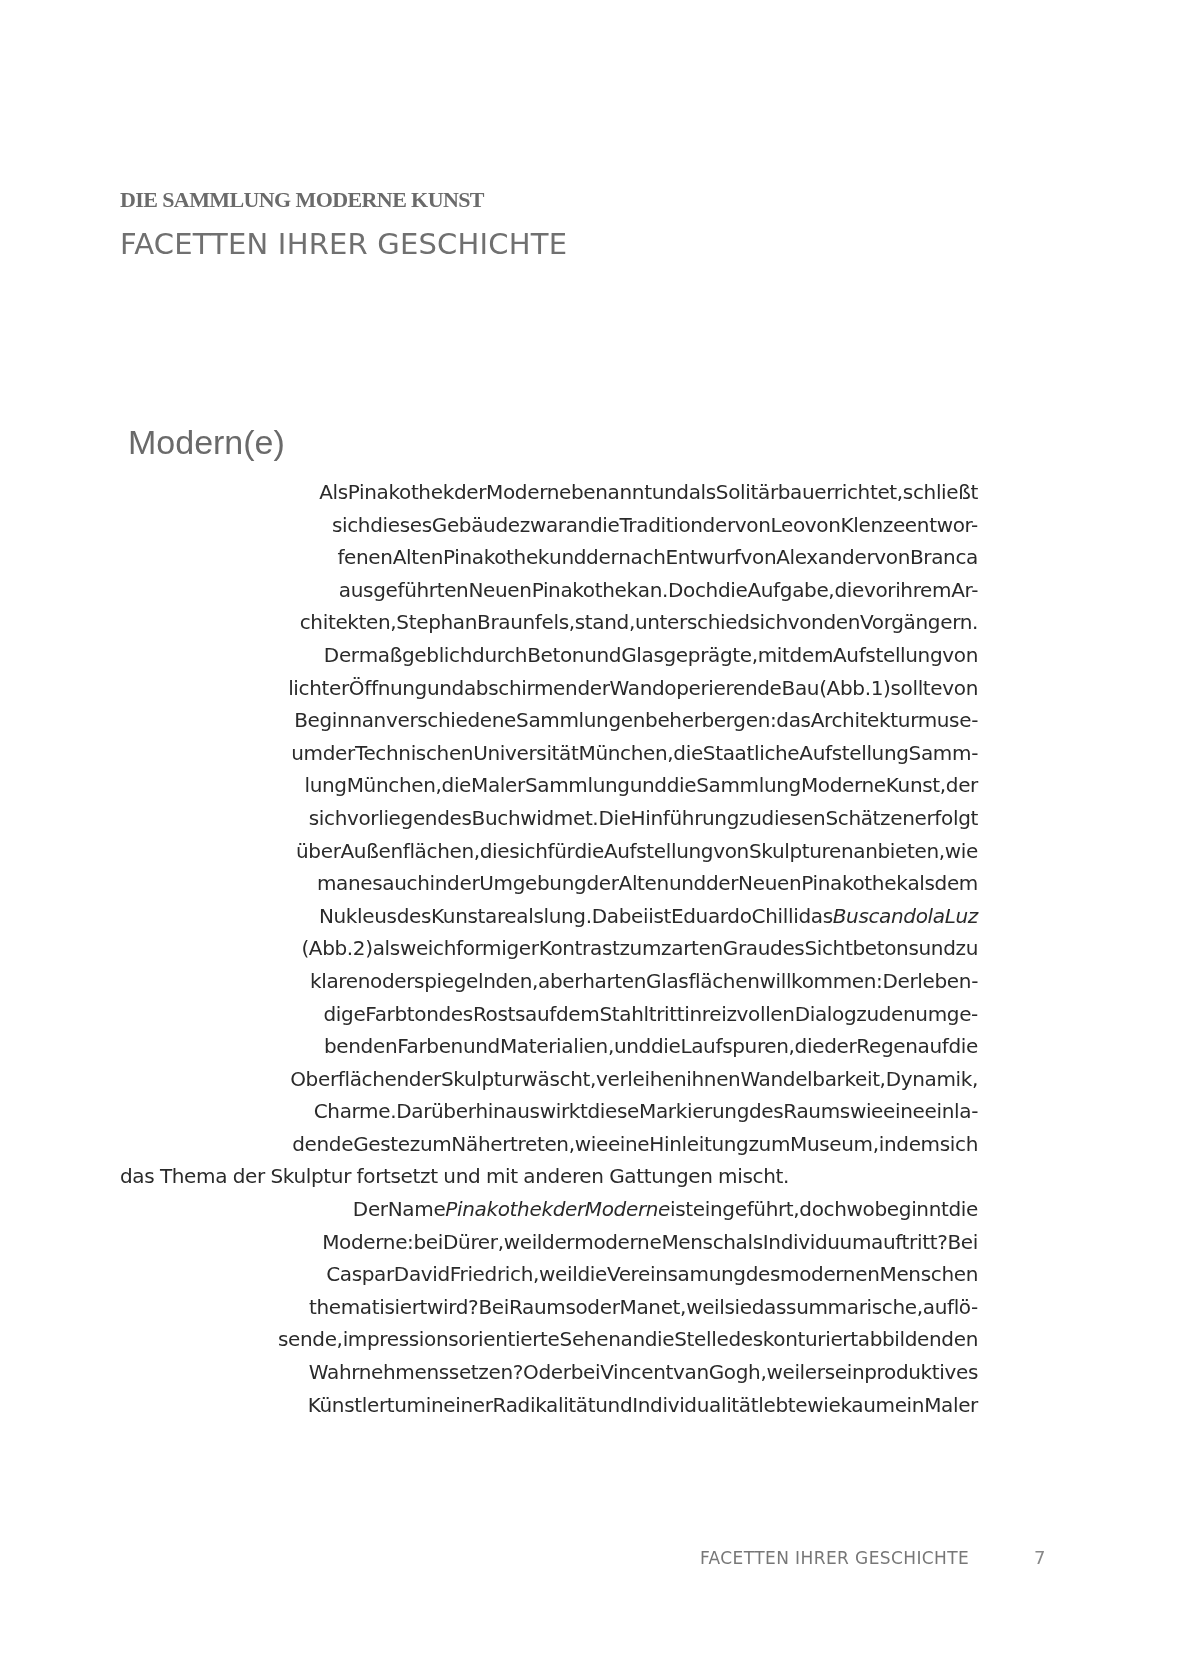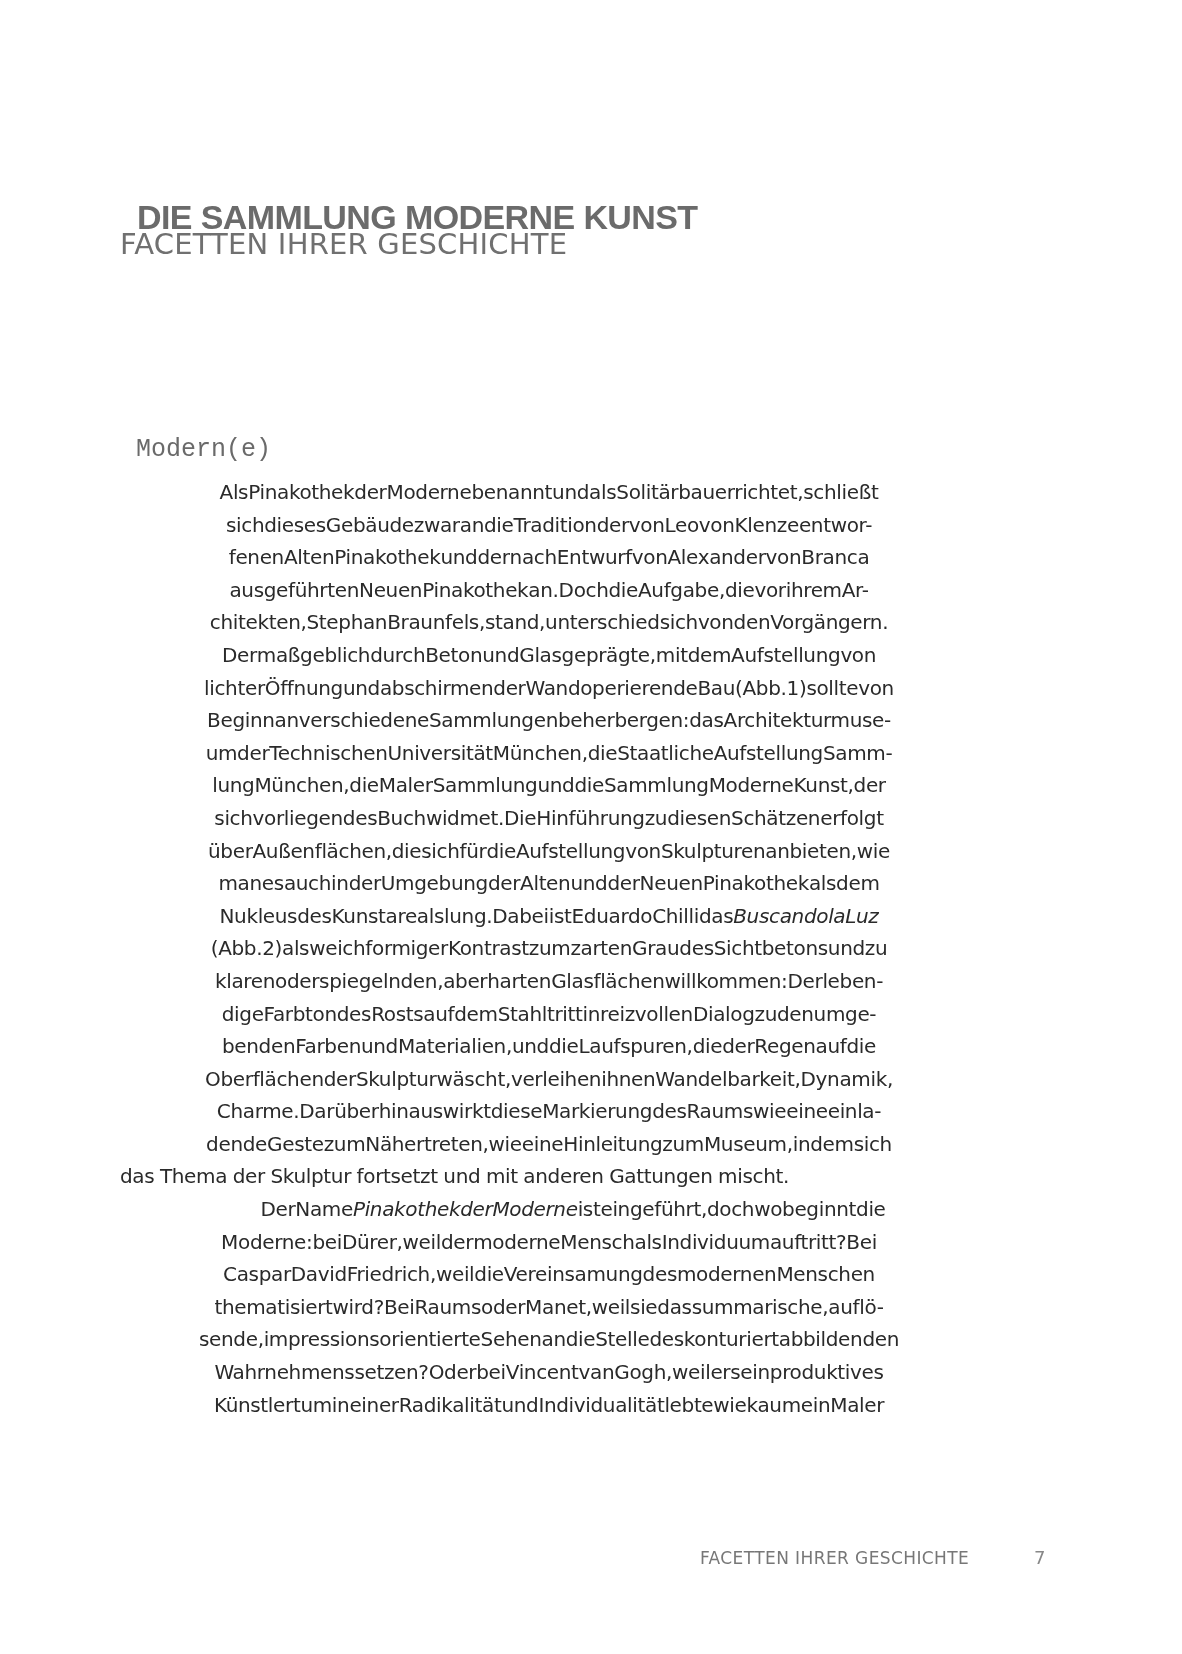--- a/index.html
+++ b/index.html
@@ -18,24 +18,24 @@
       position: absolute;
       left: 0; top: 0;
       width: 1182px;
       height: 1654px;
       background: #ffffff;
     }
     .title {
       position: absolute;
       left: 120px;
       top: 180px;
-      margin: 17px;
-      font-family: Liberation Sans, sans-serif;
+      margin: 0;
+      font-family: Liberation Serif, serif;
       font-weight: bold;
-      font-size: 34px;
+      font-size: 22px;
       letter-spacing: -0.6px;
       color: #6b6b6b;
       line-height: 40px;
       white-space: nowrap;
     }
     .subtitle {
       position: absolute;
       left: 120px;
       top: 226px;
       margin: 0;
@@ -44,42 +44,42 @@
       font-size: 29px;
       letter-spacing: 0.2px;
       color: #707070;
       line-height: 36px;
       white-space: nowrap;
     }
     .section-heading {
       position: absolute;
       left: 120px;
       top: 418px;
-      margin: 16px;
-      font-family: Liberation Mono, monospace;
+      margin: 8px;
+      font-family: Liberation Sans, sans-serif;
       font-weight: normal;
-      font-size: 25px;
+      font-size: 34px;
       color: #6a6a6a;
       line-height: 32px;
       white-space: nowrap;
     }
     .body-text {
       position: absolute;
       left: 120px;
       top: 476px;
       width: 858px;
       color: #2a2a2a;
       font-family: "DejaVu Sans", sans-serif;
       font-size: 20px;
       font-weight: normal;
       letter-spacing: -0.35px;
     }
     .line {
       display: flex;
-      justify-content: center;
+      justify-content: flex-end;
       height: 32.6px;
       line-height: 32.6px;
       white-space: nowrap;
     }
     .line.last {
       justify-content: flex-start;
       gap: 0.28em;
     }
     .line.indent {
       padding-left: 48px;

